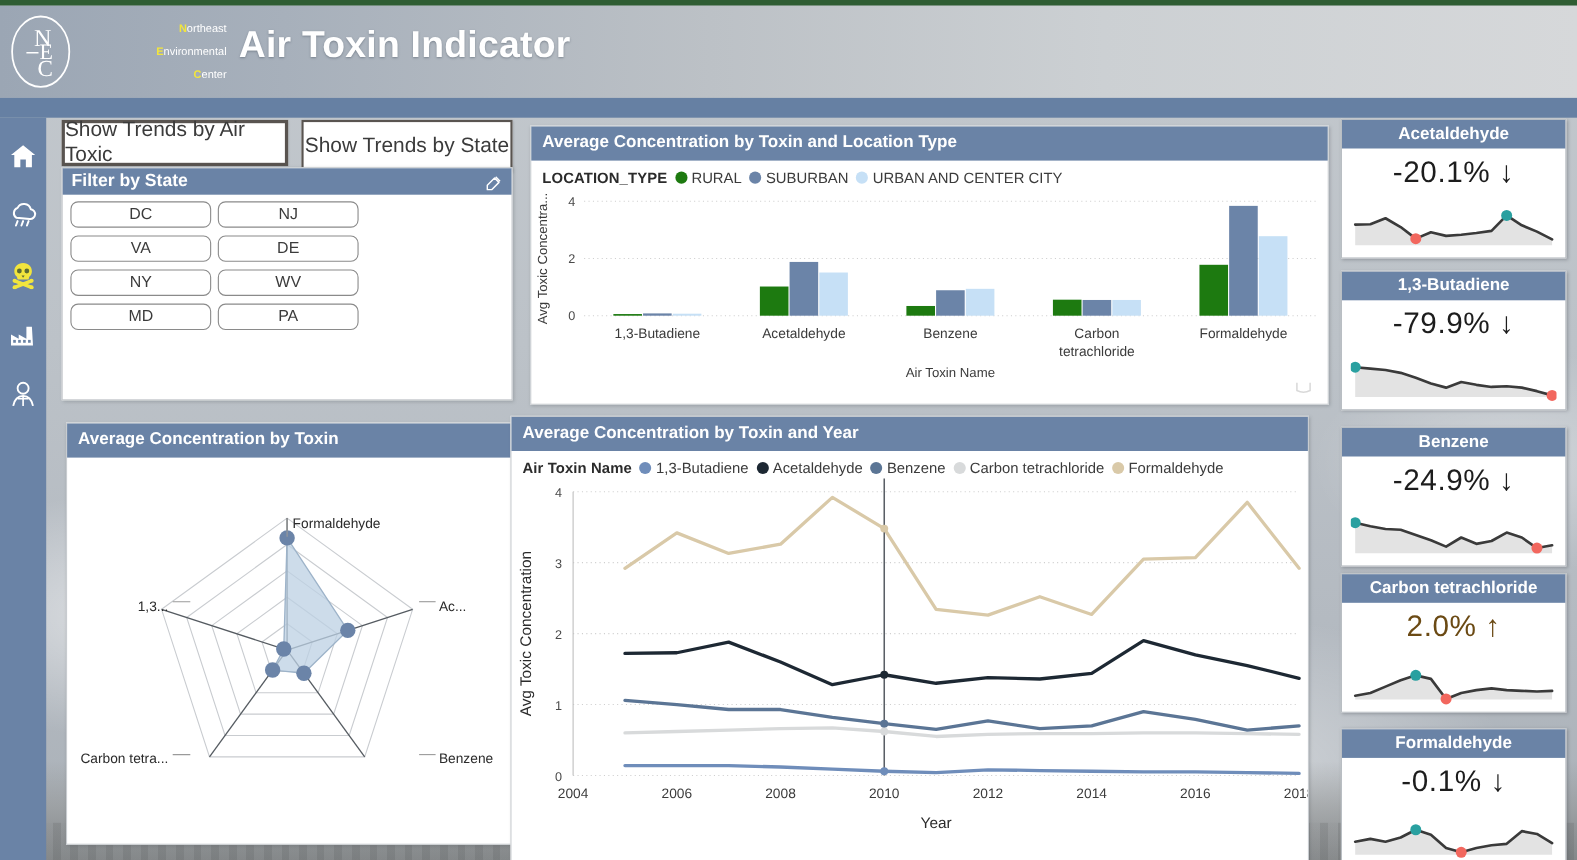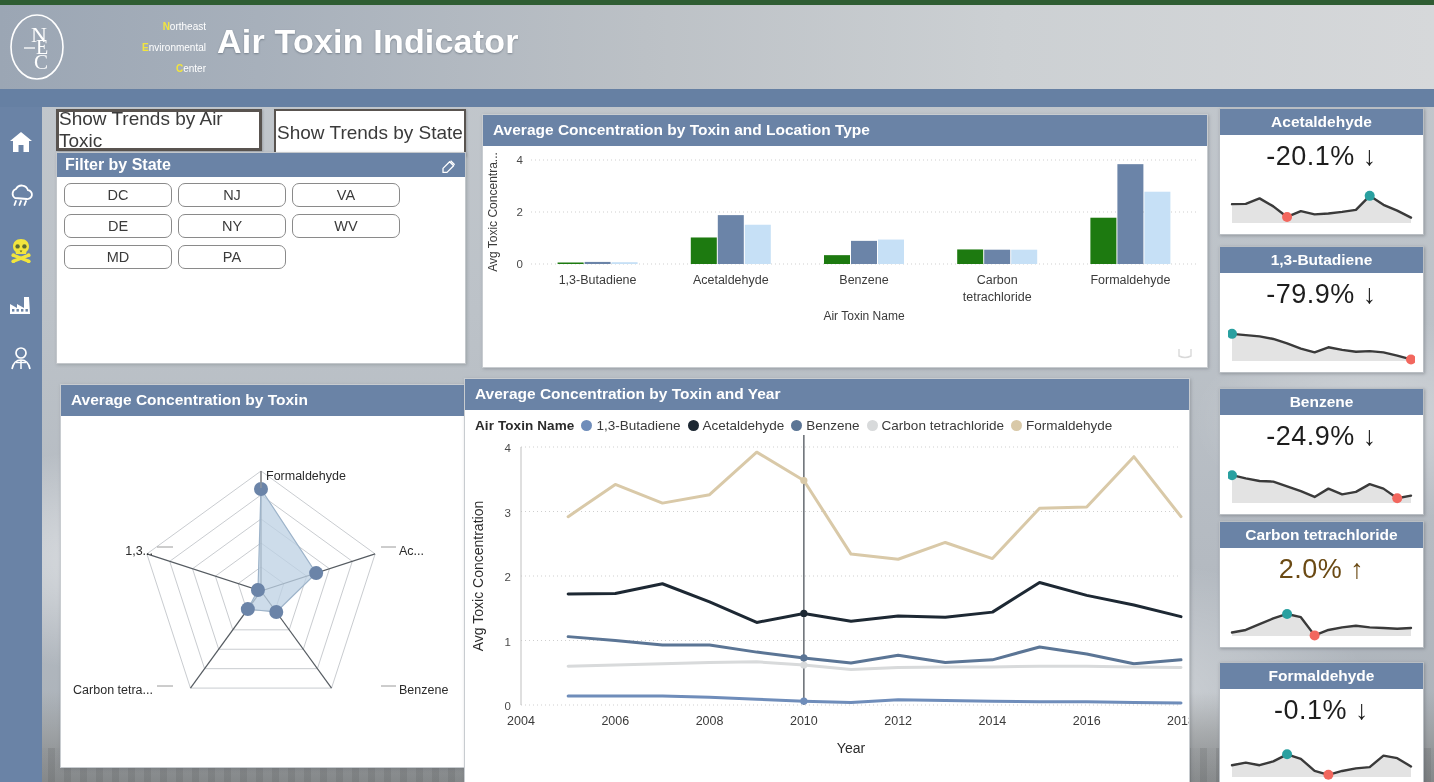--- a/index.html
+++ b/index.html
@@ -90,21 +90,21 @@
   
   .slicer { position:absolute; left:56px; top:152px; width:410px; height:212px;
             background:#fff; border:1px solid #c3c7cb; box-shadow:1px 1px 3px rgba(90,95,100,.3); }
   .slicer-head {
     height:24px; background:#6a83a6; color:#fff; font-weight:700; font-size:16px;
     display:flex; align-items:center; padding:0 8px; position:relative;
   }
   .slicer-head .eraser { position:absolute; right:7px; top:3px; }
   .slicer-grid { padding:6px 7px 0 7px; display:flex; flex-wrap:wrap; gap:7px 6px; }
   .state-btn {
-    width:108px; height:24px; border:1px solid #8a8a8a; border-radius:7px;
+    width:128px; height:24px; border:1px solid #8a8a8a; border-radius:7px;
     background:#fff; color:#3b3b3b; font-size:14.5px;
     display:flex; align-items:center; justify-content:center; cursor:pointer;
   }
 
   
   .legend-row { display:flex; align-items:center; gap:7px; padding:8px 0 0 10px; flex-wrap:wrap; }
   .legend-title { font-size:13.5px; font-weight:700; color:#2b2b2b; letter-spacing:.1px; }
   .legend-item { display:flex; align-items:center; gap:4px; font-size:13.5px; color:#3b3b3b; cursor:pointer;}
   .dot { width:11px; height:11px; border-radius:50%; display:inline-block; }
   .axis-title { font-size:12px; fill:#3b3b3b; }
@@ -237,20 +237,35 @@
       <div class="state-btn">DE</div>
       <div class="state-btn">NY</div>
       <div class="state-btn">WV</div>
       <div class="state-btn">MD</div>
       <div class="state-btn">PA</div>
     </div>
   </div>
 
   <div class="card" style="left:482px; top:114px; width:726px; height:254px;">
     <div class="card-head">Average Concentration by Toxin and Location Type</div>
+    <div class="legend-row">
+      <span class="legend-title">LOCATION_TYPE</span>
+      <span class="legend-item">
+        <i class="dot" style="background:#1d7a10"></i>
+        <span>RURAL</span>
+      </span>
+      <span class="legend-item">
+        <i class="dot" style="background:#6b84a8"></i>
+        <span>SUBURBAN</span>
+      </span>
+      <span class="legend-item">
+        <i class="dot" style="background:#c6e0f6"></i>
+        <span>URBAN AND CENTER CITY</span>
+      </span>
+    </div>
     <svg id="barsvg" width="724" height="190" viewBox="0 0 724 190">
         <line x1="48" y1="118" x2="714" y2="118" stroke="#cfcfcf" stroke-width="1" stroke-dasharray="1 3"></line>
         <text x="40" y="122" text-anchor="end" class="tick">0</text>
         <line x1="48" y1="66" x2="714" y2="66" stroke="#cfcfcf" stroke-width="1" stroke-dasharray="1 3"></line>
         <text x="40" y="70" text-anchor="end" class="tick">2</text>
         <line x1="48" y1="14" x2="714" y2="14" stroke="#cfcfcf" stroke-width="1" stroke-dasharray="1 3"></line>
         <text x="40" y="18" text-anchor="end" class="tick">4</text>
         <rect x="74.6" y="116.5" width="26" height="1.5" fill="#1d7a10"></rect>
         <rect x="101.6" y="115.92" width="26" height="2.0799999999999983" fill="#6b84a8"></rect>
         <rect x="128.6" y="116.18" width="26" height="1.8199999999999932" fill="#c6e0f6"></rect>

